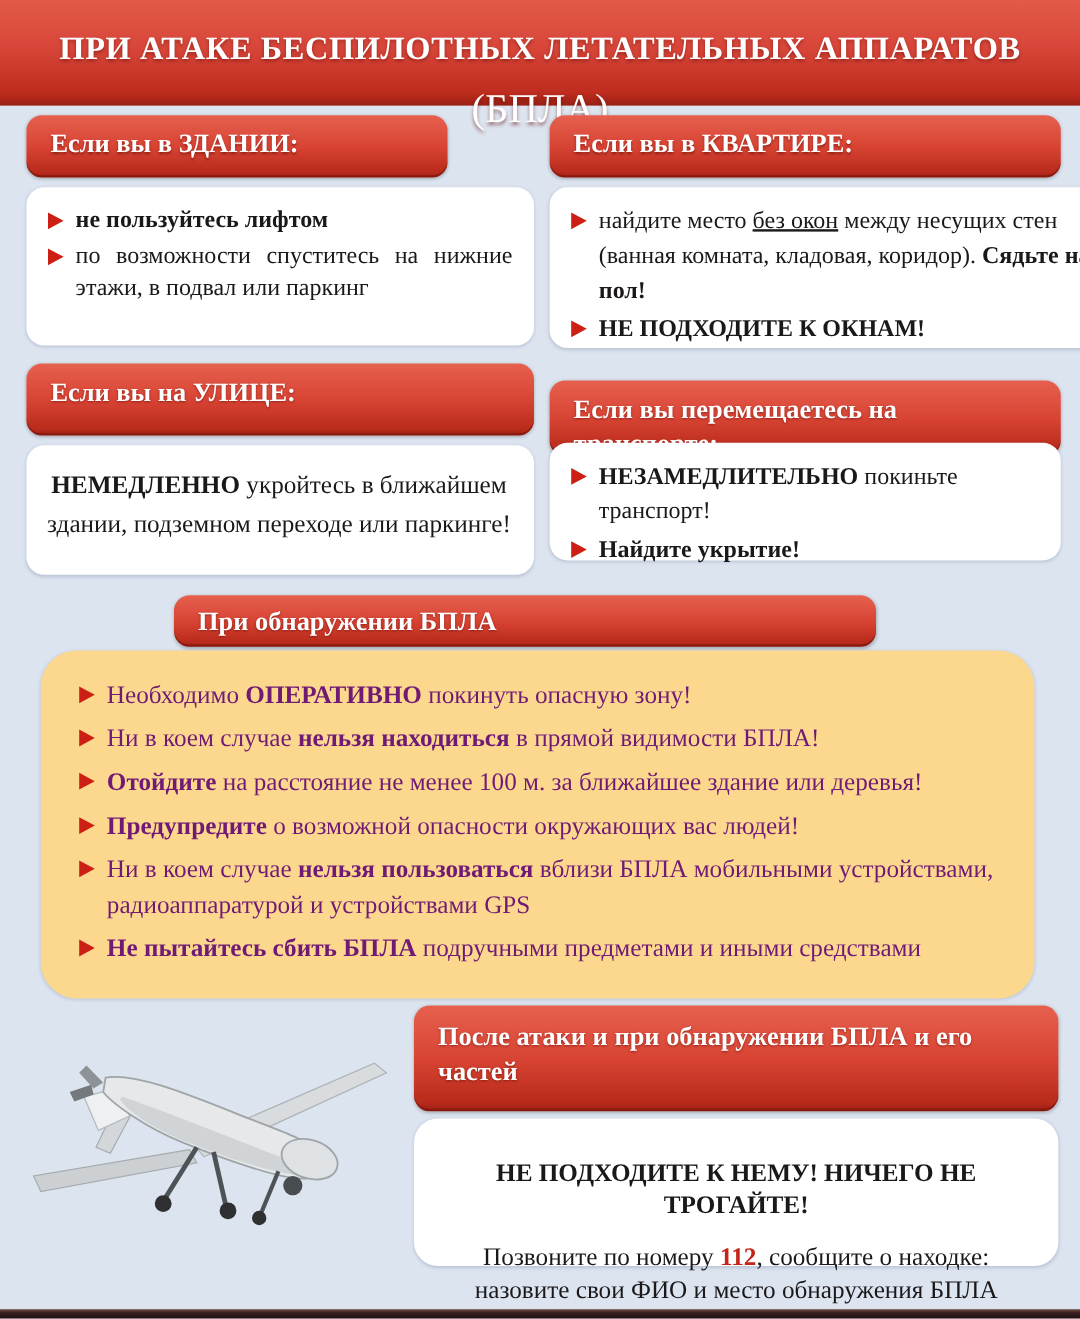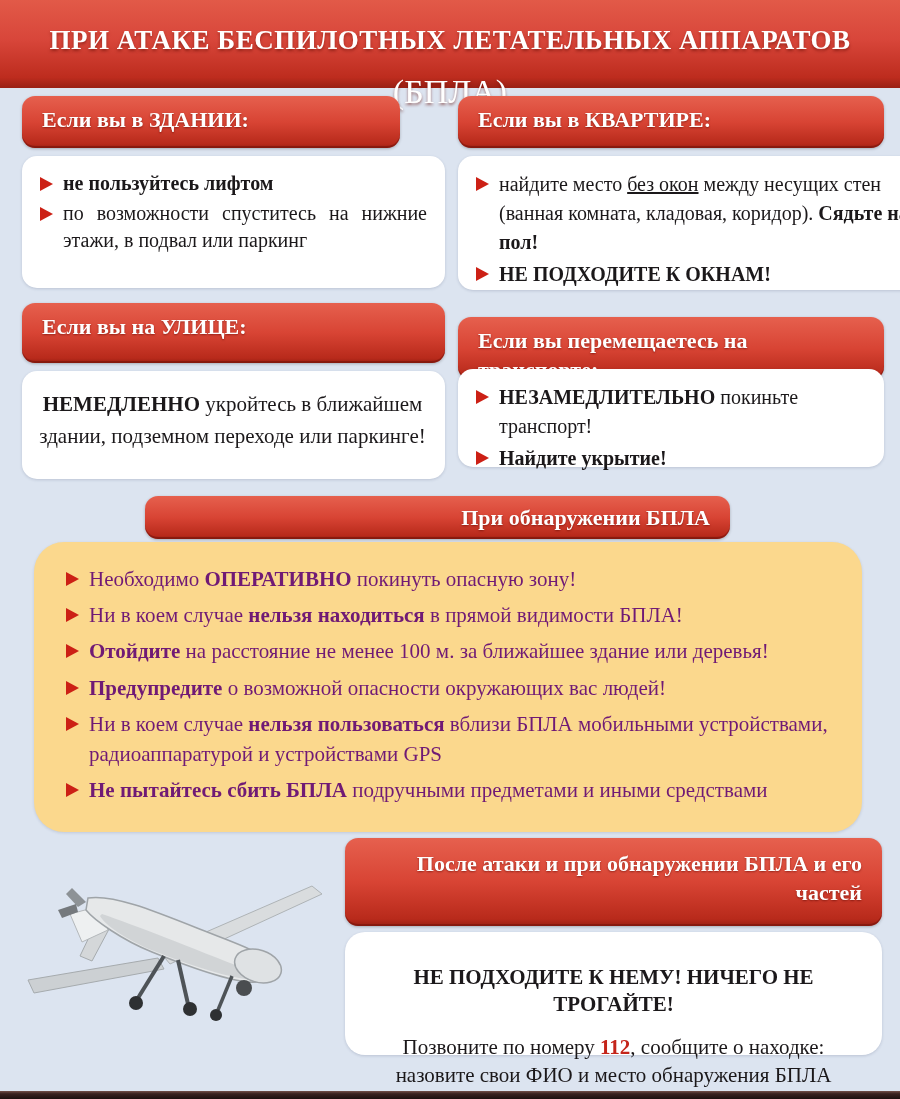--- a/index.html
+++ b/index.html
@@ -35,21 +35,21 @@
     background: linear-gradient(180deg, #e6604e 0%, #d84434 50%, #b82a1b 92%, #9a1f12 100%);
     border-radius: 13px;
     box-shadow: inset 0 -2px 0 rgba(110,15,8,.5), 0 1px 3px rgba(0,0,0,.25);
     color: #ffffff;
     font-weight: bold;
     font-size: 22px;
     line-height: 1.3;
     padding: 10px 20px 0;
     text-shadow: 0 1px 2px rgba(100,12,6,.6);
   }
-  .pill.centered { text-align: right; padding-top: 8px; }
+  .pill.centered { text-align: left; padding-top: 8px; }
 
   
   .card {
     position: absolute;
     background: #ffffff;
     border-radius: 15px;
     box-shadow: 0 1px 3px rgba(40,50,90,.18);
     color: #1b181a;
     font-size: 20px;
     line-height: 1.36;
@@ -116,21 +116,21 @@
 </head>
 <body>
 
 <div class="page">
 
   <div class="main-banner">
     <div class="line1">ПРИ АТАКЕ БЕСПИЛОТНЫХ ЛЕТАТЕЛЬНЫХ АППАРАТОВ</div>
     <div class="line2">(БПЛА)</div>
   </div>
 
-  <div class="pill" style="left:22px; top:96px; width:378px; height:52px;">Если вы в ЗДАНИИ:</div>
+  <div class="pill" style="left:22px; top:96px; width:351px; height:52px;">Если вы в ЗДАНИИ:</div>
   <div class="card" style="left:22px; top:156px; width:423px; height:132px;">
     <div class="bullet">
       <span class="arrow"></span>
       <span class="btext"><span class="bold">не пользуйтесь лифтом</span></span>
     </div>
     <div class="bullet">
       <span class="arrow"></span>
       <span class="btext just"><span>по возможности спуститесь на нижние этажи, в подвал или паркинг</span></span>
     </div>
   </div>

